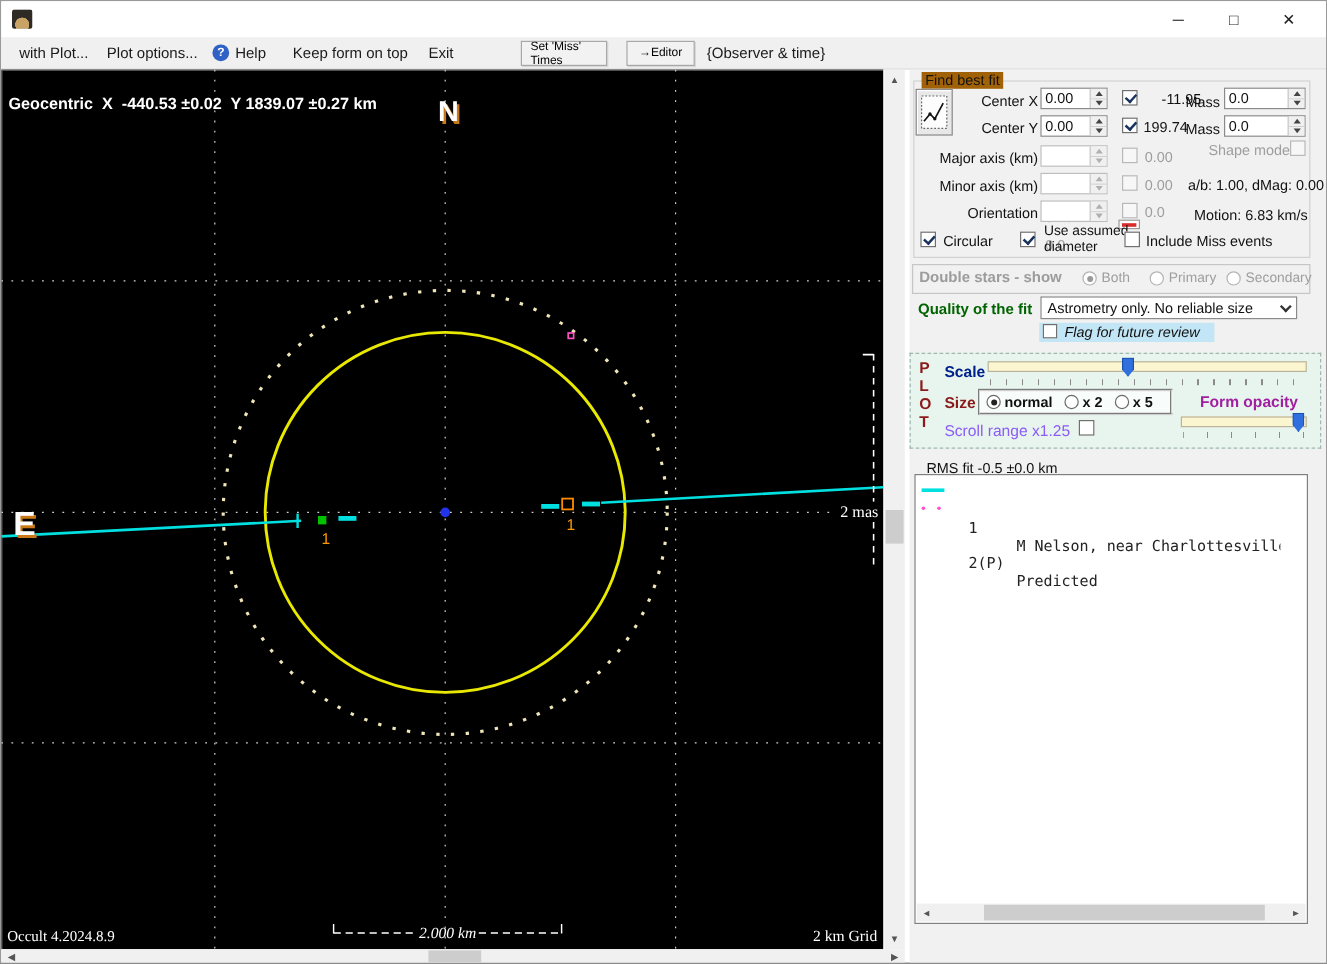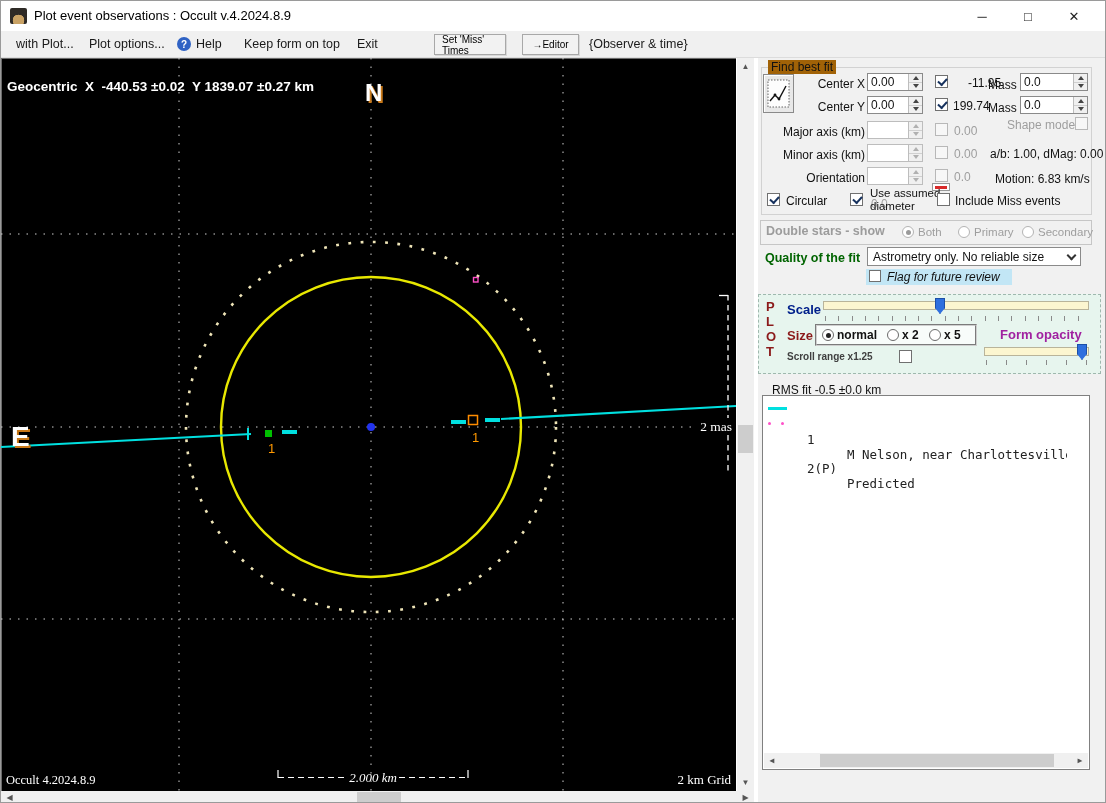--- a/index.html
+++ b/index.html
@@ -71,21 +71,20 @@
 
   .chev { display:inline-block; width:7px; height:7px; border-right:2px solid #333; border-bottom:2px solid #333; transform:rotate(45deg); }
 </style>
 </head>
 <body>
 
 <div id="win">
 
   <div id="titlebar">
     <div id="appicon"></div>
-    <div id="apptitle">Plot event observations : Occult v.4.2024.8.9</div>
     <div id="winbtns">
       <div class="wbtn">─</div>
       <div class="wbtn">□</div>
       <div class="wbtn">✕</div>
     </div>
   </div>
 
   <div id="toolbar">
     <div class="mitem" style="left:15px">with Plot...</div>
     <div class="mitem" style="left:88px">Plot options...</div>
@@ -333,21 +332,21 @@
     <div class="radio" style="left:129px; top:271px"></div>
     <div class="lbl" style="left:144px; top:270px; font-weight:bold">x 2</div>
     <div class="radio" style="left:171px; top:271px"></div>
     <div class="lbl" style="left:186px; top:270px; font-weight:bold">x 5</div>
     <div class="lbl" style="left:242px; top:269px; font-weight:bold; color:#a020a0; font-size:13px">Form opacity</div>
     <div class="track" style="left:226px; top:289px; width:105px">
       <div class="thumb" style="left:92px"></div>
     </div>
     <div class="ticks" style="left:228px; top:302px; width:101px; background:repeating-linear-gradient(90deg,#8a8a8a 0 1px,transparent 1px 20px)"></div>
 
-    <div class="lbl" style="left:29px; top:293px; font-weight:bold; color:#404040; font-size:10px">Scroll range x1.25</div>
+    <div class="lbl" style="left:29px; top:293px; font-weight:normal; color:#8b5cf6; font-size:13px">Scroll range x1.25</div>
     <div class="cb" style="left:141px; top:292px"></div>
 
     <div class="lbl" style="left:14px; top:325px">RMS fit -0.5 ±0.0 km</div>
     <div id="listbox">
       <div class="obs-row" style="top:6px">
         <div class="abs" style="left:5px; top:5px; width:19px; height:3px; background:#00e0e0"></div>
         <span class="obs-num">1</span>
         <span class="obs-name">M Nelson, near Charlottesville</span>
       </div>
       <div class="obs-row" style="top:20px">

